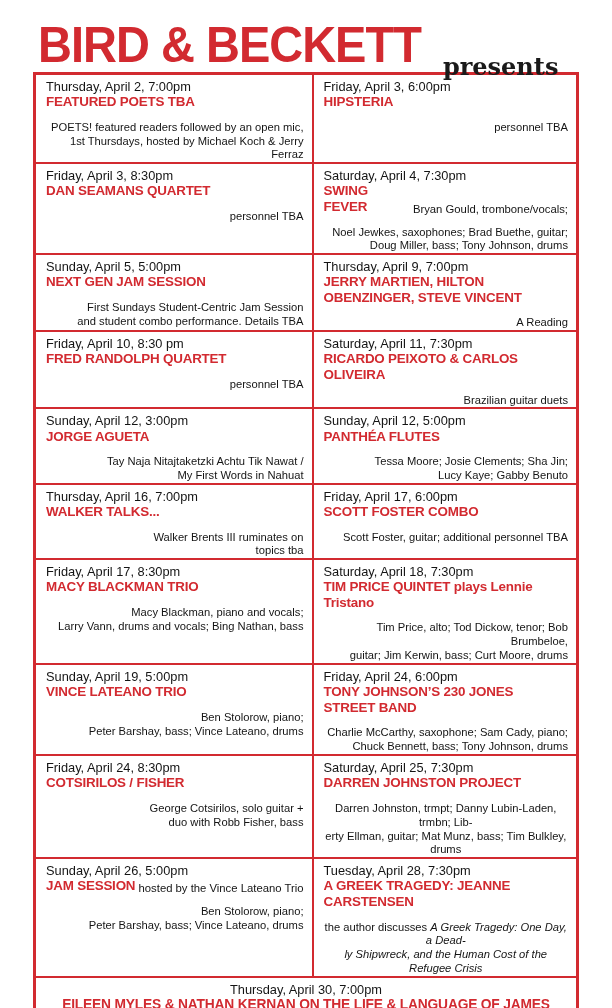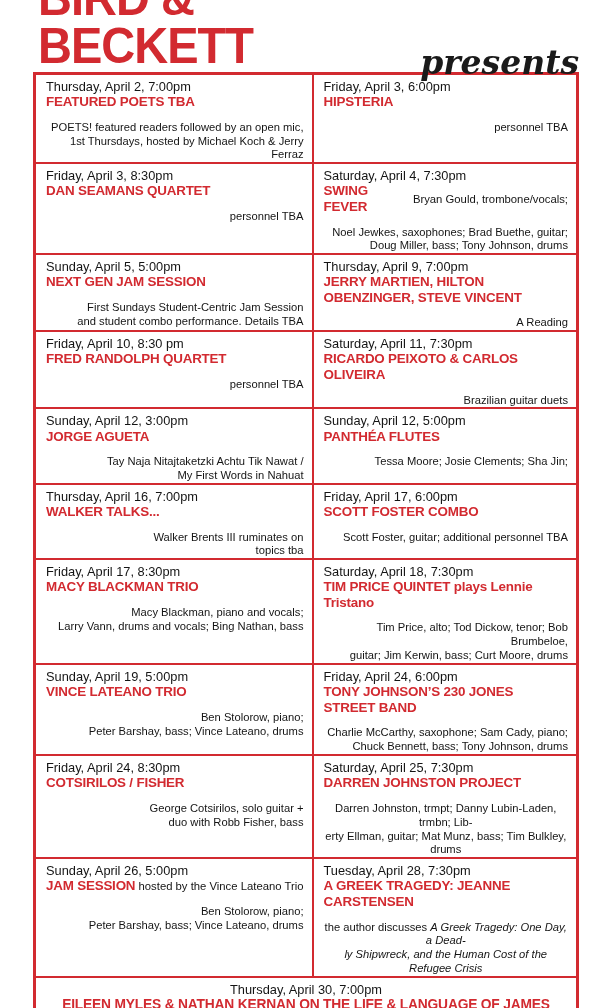--- a/index.html
+++ b/index.html
@@ -13,33 +13,33 @@
   .page { width:612px; height:1008px; padding:10px 33px 0 33px; position:relative; background:#fff; }
 
   
   .masthead { display:flex; align-items:flex-end; height:60px; padding-left:5px; margin-bottom:2px; }
   .brand {
     color:var(--red); font-weight:900; font-size:47px; line-height:.95;
     letter-spacing:-1px; transform:scaleY(1.08); transform-origin:bottom left;
     font-family:"Liberation Sans", sans-serif;
   }
   .presents {
-    font-family:"DejaVu Serif", serif; font-style:italic; font-weight:700;
-    font-size:33px; margin-left:16px; line-height:.8; position:relative; top:6px;
+    font-family:"DejaVu Serif", serif; font-weight:700;
+    font-size:24px; margin-left:22px; line-height:.8; position:relative; top:6px;
   }
 
   
   .events-grid {
     display:grid; grid-template-columns:51.2% 48.8%;
     border:2.5px solid var(--red); background:#fff;
   }
   .cell { border:1.2px solid var(--red); padding:4px 8px 0 10px; min-height:61px; }
   .cell.full { grid-column:1 / -1; text-align:center; padding:4px 14px; }
   .ev-date { font-size:12.8px; line-height:1.18; color:#141414; }
-  .ev-title-row { display:flex; justify-content:space-between; align-items:center; }
+  .ev-title-row { display:flex; justify-content:space-between; align-items:flex-end; }
   .ev-title { color:var(--red); font-weight:800; font-size:13.4px; line-height:1.16; letter-spacing:-.2px; }
   .ev-title.italic { }
   .ev-title-suffix { font-size:11.3px; color:#141414; white-space:nowrap; }
   .ev-details { font-size:11.2px; line-height:1.24; margin-top:11px; color:#141414; }
   .ev-details.right { text-align:right; }
   .ev-details.left { text-align:center; }
   .cell.full .ev-title { font-size:13.8px; }
   .seg-italic { font-style:italic; }
 </style>
 </head>
@@ -139,20 +139,21 @@
           <div>My First Words in Nahuat</div>
         </div>
       </div>
       <div class="cell">
         <div class="ev-date">Sunday, April 12, 5:00pm</div>
         <div class="ev-title-row">
           <span class="ev-title">PANTHÉA FLUTES</span>
         </div>
         <div class="ev-details right">
           <div>Tessa Moore; Josie Clements; Sha Jin;</div>
+          <div>Lucy Kaye; Gabby Benuto</div>
         </div>
       </div>
       <div class="cell">
         <div class="ev-date">Thursday, April 16, 7:00pm</div>
         <div class="ev-title-row">
           <span class="ev-title">WALKER TALKS...</span>
         </div>
         <div class="ev-details right">
           <div>Walker Brents III ruminates on</div>
           <div>topics tba</div>

